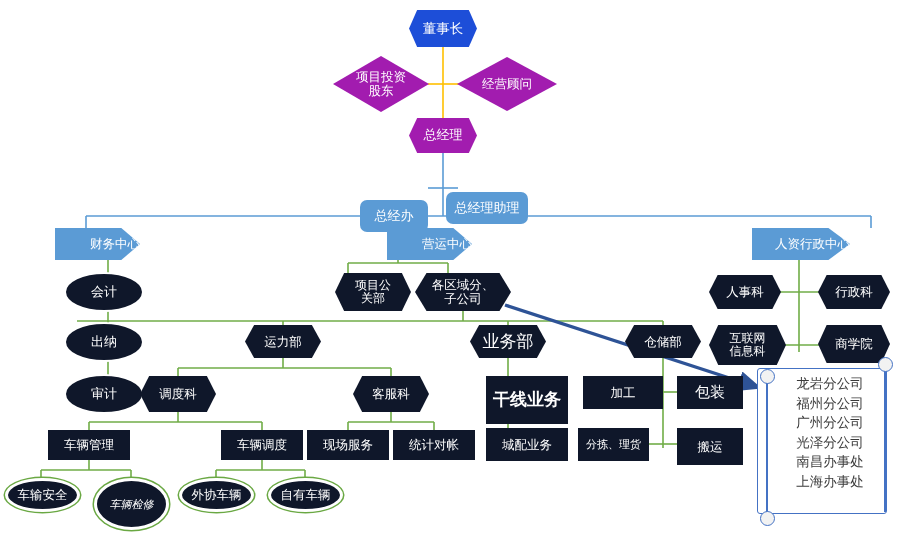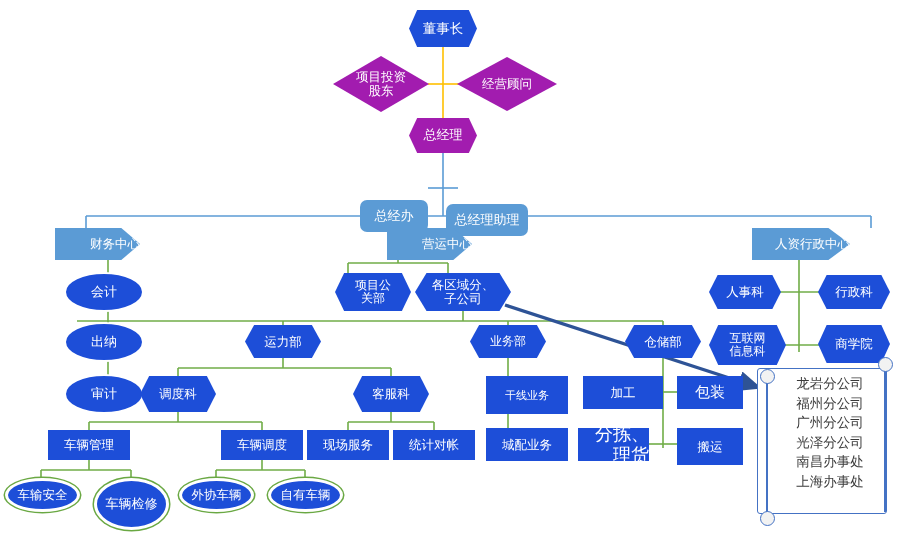--- a/index.html
+++ b/index.html
@@ -56,21 +56,21 @@
   }
   .ellipse-thick {
     border-radius: 50%;
     border: 3px solid #ffffff;
     box-shadow: 0 0 0 1.5px #6aa843;
   }
   
   .c-orange { background: #1d4ed8; }
   .c-yellow { background: #a21caf; }
   .c-blue   { background: #5B9BD5; }
-  .c-green  { background: #1d4ed8; }
+  .c-green  { background: #0f172a; }
 
   
   #scroll-panel {
     position: absolute;
     left: 757px;
     top: 368px;
     width: 130px;
     height: 146px;
     border: 1.6px solid #4472C4;
     border-radius: 3px;
@@ -204,21 +204,21 @@
   </div>
 
   <div class="node hex c-yellow" style="left:409px; top:118px; width:68px; height:35px; font-size:13px;">
     <span>总经理</span>
   </div>
 
   <div class="node rrect c-blue" style="left:360px; top:172px; width:68px; height:32px; font-size:13px;">
     <span>总经办</span>
   </div>
 
-  <div class="node rrect c-blue" style="left:446px; top:176px; width:82px; height:32px; font-size:13px;">
+  <div class="node rrect c-blue" style="left:446px; top:164px; width:82px; height:32px; font-size:13px;">
     <span>总经理助理</span>
   </div>
 
   <div class="node penta-right c-blue" style="left:55px; top:228px; width:85px; height:32px; font-size:12.5px;">
     <span>财务中心</span>
   </div>
 
   <div class="node penta-right c-blue" style="left:387px; top:228px; width:85px; height:32px; font-size:12.5px;">
     <span>营运中心</span>
   </div>
@@ -246,21 +246,21 @@
 
   <div class="node hex c-green" style="left:415px; top:273px; width:96px; height:38px; font-size:12.5px;">
     <span>各区域分、
 子公司</span>
   </div>
 
   <div class="node hex c-green" style="left:245px; top:325px; width:76px; height:33px; font-size:12.5px;">
     <span>运力部</span>
   </div>
 
-  <div class="node hex c-green" style="left:470px; top:325px; width:76px; height:33px; font-size:12px;">
+  <div class="node hex c-green" style="left:470px; top:325px; width:76px; height:33px; font-size:17px;">
     <span>业务部</span>
   </div>
 
   <div class="node hex c-green" style="left:625px; top:325px; width:76px; height:33px; font-size:12.5px;">
     <span>仓储部</span>
   </div>
 
   <div class="node hex c-green" style="left:140px; top:376px; width:76px; height:36px; font-size:12.5px;">
     <span>调度科</span>
   </div>
@@ -278,49 +278,49 @@
   </div>
 
   <div class="node rect c-green" style="left:307px; top:430px; width:82px; height:30px; font-size:12.5px;">
     <span>现场服务</span>
   </div>
 
   <div class="node rect c-green" style="left:393px; top:430px; width:82px; height:30px; font-size:12.5px;">
     <span>统计对帐</span>
   </div>
 
-  <div class="node rect c-green" style="left:486px; top:376px; width:82px; height:38px; font-size:11px;">
+  <div class="node rect c-green" style="left:486px; top:376px; width:82px; height:48px; font-size:17px;font-weight:bold;">
     <span>干线业务</span>
   </div>
 
   <div class="node rect c-green" style="left:486px; top:428px; width:82px; height:33px; font-size:12.5px;">
     <span>城配业务</span>
   </div>
 
   <div class="node rect c-green" style="left:583px; top:376px; width:80px; height:33px; font-size:12.5px;">
     <span>加工</span>
   </div>
 
   <div class="node rect c-green" style="left:677px; top:376px; width:66px; height:33px; font-size:15px;">
     <span>包装</span>
   </div>
 
-  <div class="node rect c-green" style="left:578px; top:428px; width:71px; height:33px; font-size:18px;text-align:right;">
+  <div class="node rect c-green" style="left:578px; top:428px; width:71px; height:33px; font-size:11px;text-align:right;">
     <span>分拣、理货</span>
   </div>
 
   <div class="node rect c-green" style="left:677px; top:428px; width:66px; height:37px; font-size:12.5px;">
     <span>搬运</span>
   </div>
 
   <div class="node ellipse-thick c-green" style="left:5px; top:478px; width:75px; height:34px; font-size:12.5px;">
     <span>车输安全</span>
   </div>
 
-  <div class="node ellipse-thick c-green" style="left:94px; top:478px; width:75px; height:52px; font-size:13px;">
+  <div class="node ellipse-thick c-green" style="left:94px; top:478px; width:75px; height:52px; font-size:11px;font-style:italic;">
     <span>车辆检修</span>
   </div>
 
   <div class="node ellipse-thick c-green" style="left:179px; top:478px; width:75px; height:34px; font-size:12.5px;">
     <span>外协车辆</span>
   </div>
 
   <div class="node ellipse-thick c-green" style="left:268px; top:478px; width:75px; height:34px; font-size:12.5px;">
     <span>自有车辆</span>
   </div>

